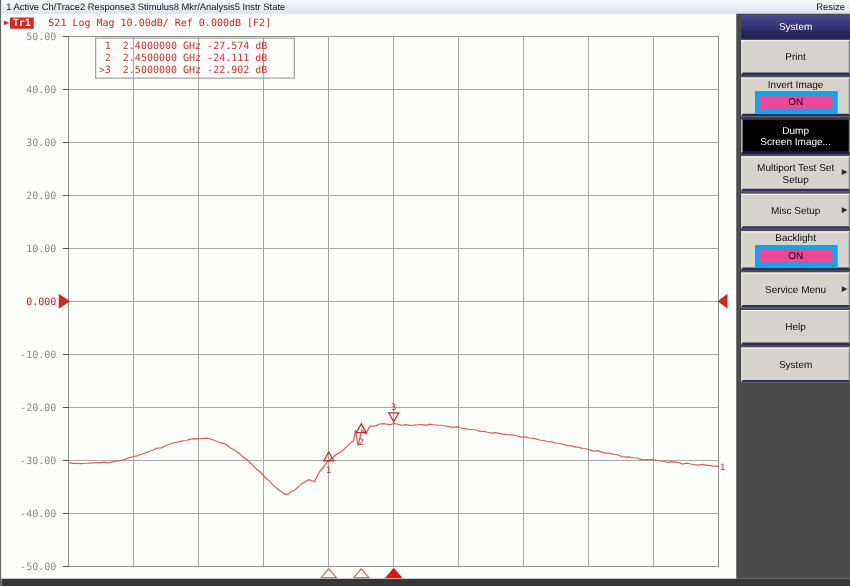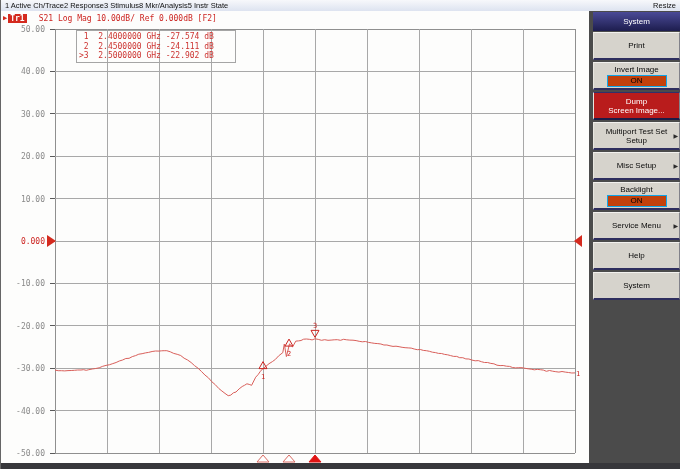--- a/index.html
+++ b/index.html
@@ -25,22 +25,22 @@
   
   .softkeys{position:absolute;left:588px;top:11px;width:92px;height:452px;background:#4b4b4b;
             box-sizing:border-box;padding:1px 1px 0 4px;}
   .sk-header{height:19px;margin-bottom:1px;background:linear-gradient(#4a4a96,#1d1d4e);
              color:#fff;font-size:8px;display:flex;align-items:center;justify-content:center;}
   .skbtn{position:relative;background:#d6d3cc;color:#0a0a0a;font-size:8px;line-height:9px;
          margin-bottom:2px;min-height:28px;box-sizing:border-box;display:flex;flex-direction:column;
          align-items:center;justify-content:center;text-align:center;
          border-top:1px solid #f2f1ee;border-left:1px solid #e8e6e0;
          border-right:1px solid #82828a;border-bottom:2px solid #2e2e5e;cursor:default;}
-  .skbtn.dark{background:#b91c1c;color:#fff;border-top:1px solid #30306a;border-bottom:2px solid #1c1c46;align-items:center;}
-  .skbtn .state-box{margin-top:1px;background:#c2410c;border:1px solid #0ea5e9;width:58px;
+  .skbtn.dark{background:#000000;color:#fff;border-top:1px solid #30306a;border-bottom:2px solid #1c1c46;align-items:center;}
+  .skbtn .state-box{margin-top:1px;background:#ec4899;border:4px solid #0ea5e9;width:58px;
                     font-size:8px;line-height:10px;color:#000;}
   .skbtn .arrow{position:absolute;right:1px;top:50%;transform:translateY(-50%);
                 font-size:6px;color:#2b2b2b;}
   
   .bottombar{position:absolute;left:0;top:463px;width:680px;height:6px;background:#37373b;}
 </style>
 </head>
 <body>
 
 <div class="window">

